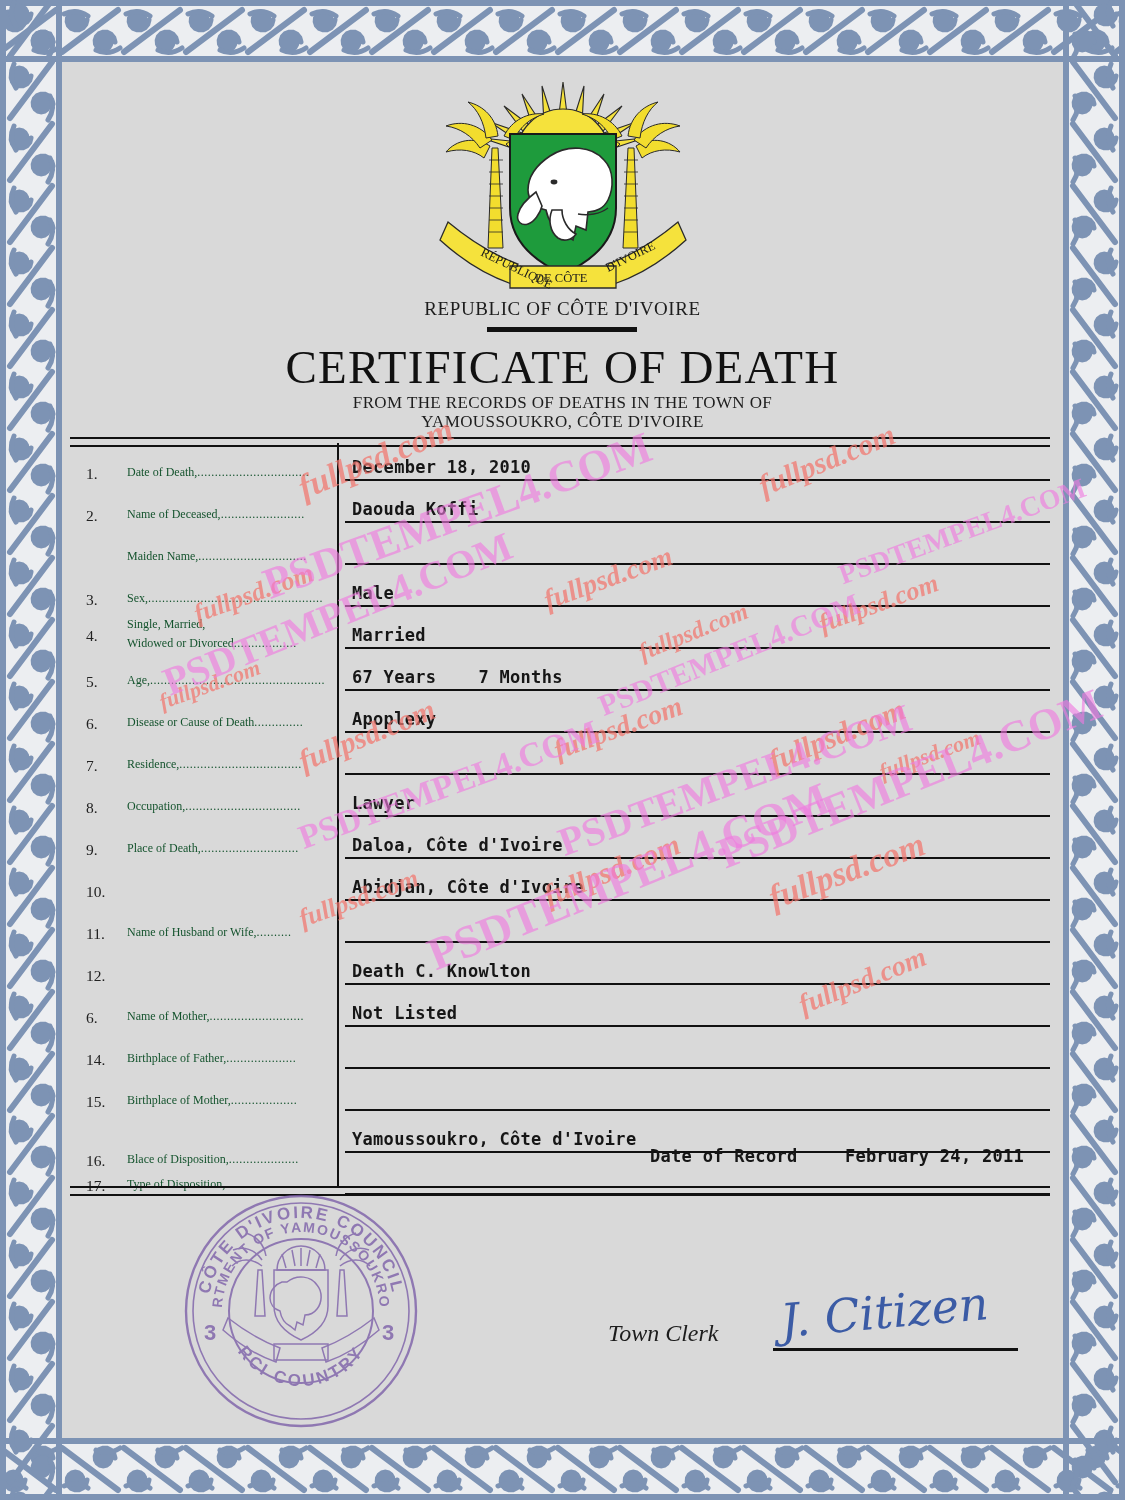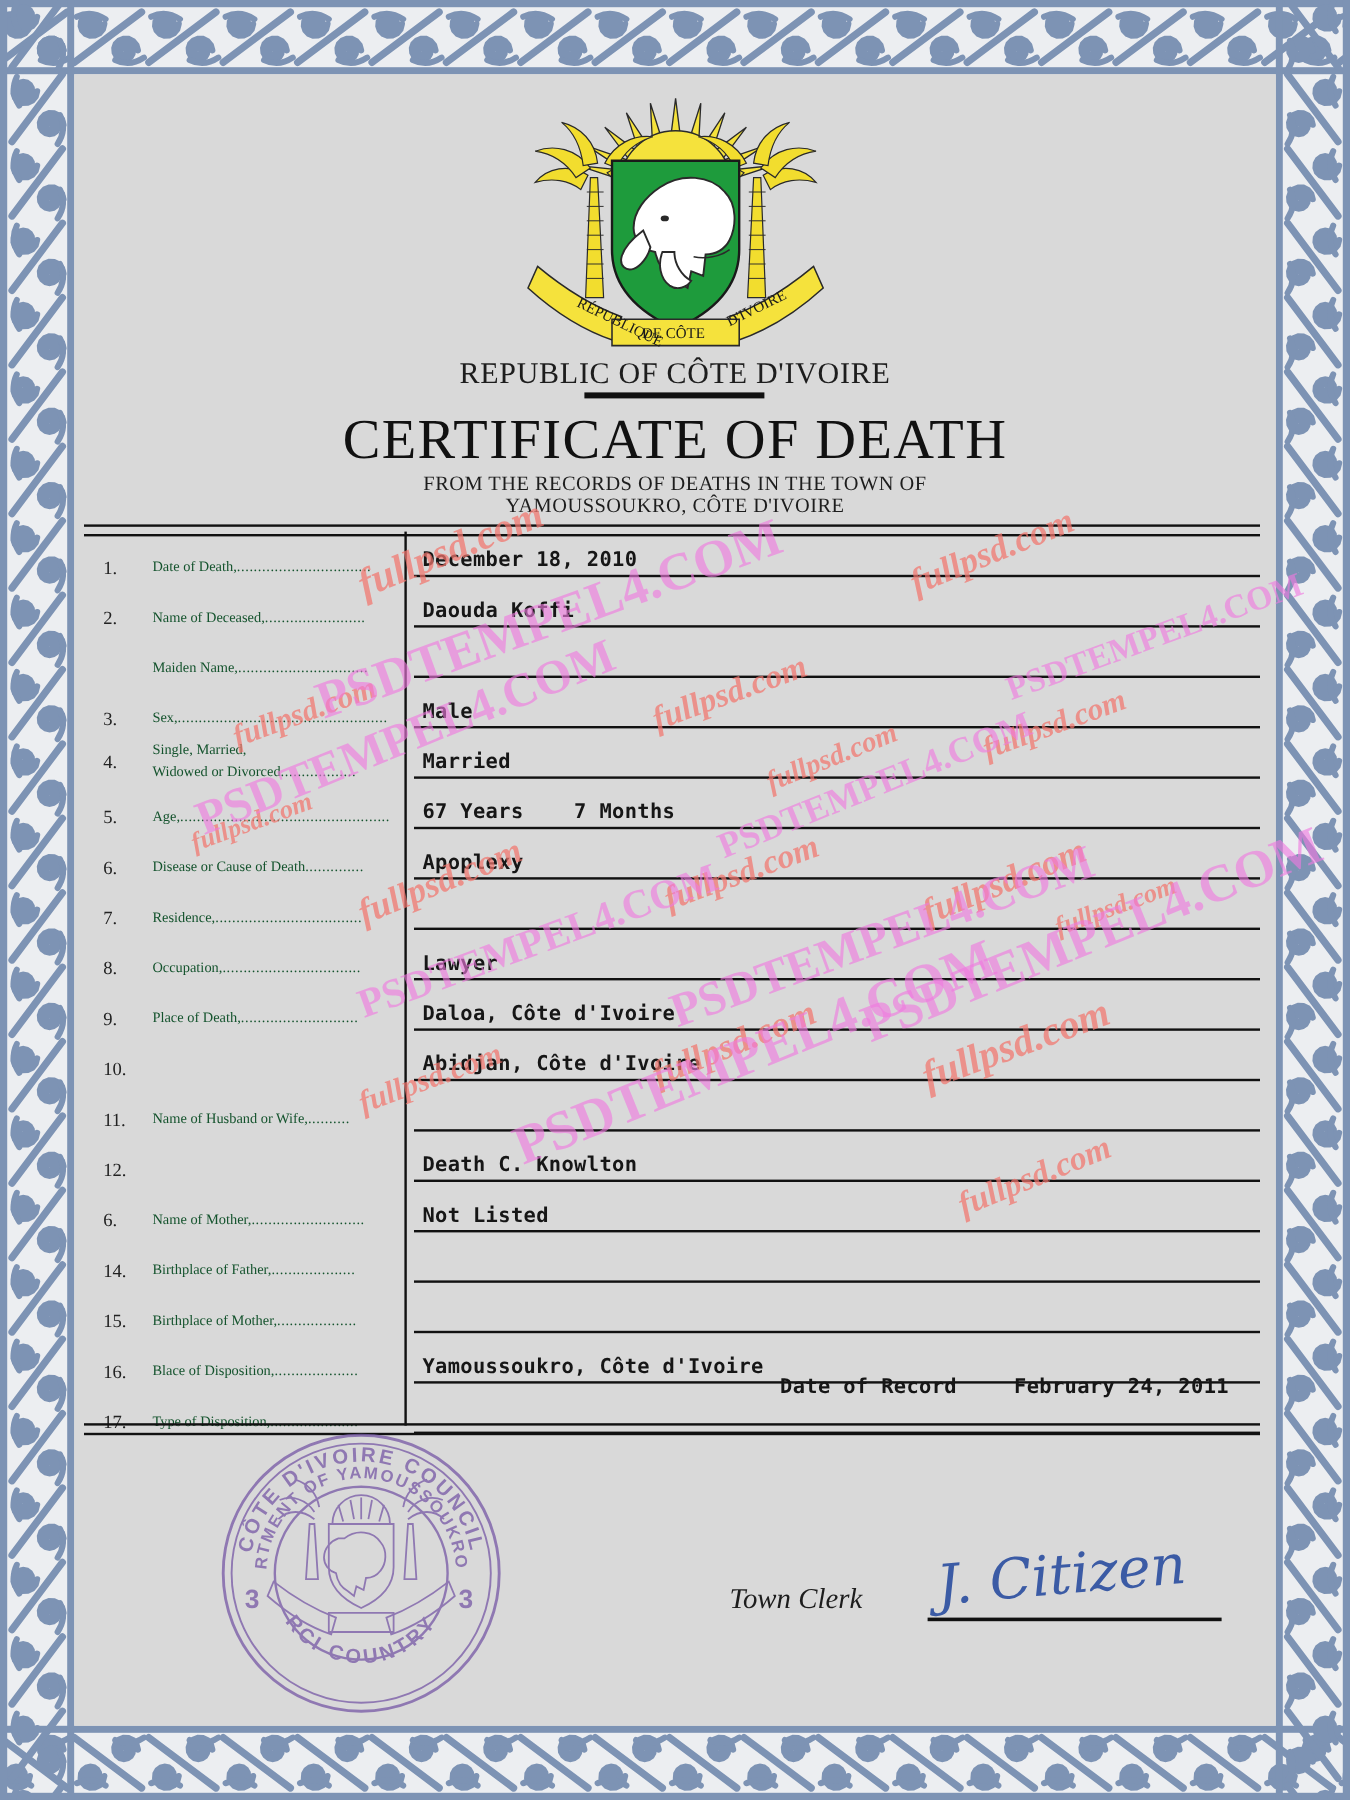--- a/index.html
+++ b/index.html
@@ -19,21 +19,21 @@
   .bs-right{right:0;top:0;width:62px;height:1500px;}
   .scroll-svg{position:absolute;display:block;}
   .inner-field{position:absolute;left:62px;top:62px;right:62px;bottom:62px;background:#d9d9d9;}
 
   
   .page{position:absolute;left:0;top:0;width:1125px;height:1500px;}
 
   .crest{position:absolute;left:432px;top:74px;width:262px;height:220px;}
 
   .country{position:absolute;left:0;right:0;top:298px;text-align:center;
-    font-size:25px;letter-spacing:.6px;color:#1d1d1d;}
+    font-size:19px;letter-spacing:.6px;color:#1d1d1d;}
   .hrule{position:absolute;left:487px;top:327px;width:150px;height:5px;background:#111;}
   .maintitle{position:absolute;left:0;right:0;top:340px;text-align:center;
     font-size:47px;letter-spacing:1.2px;color:#111;}
   .sub1{position:absolute;left:0;right:0;top:393px;text-align:center;font-size:17px;letter-spacing:.4px;color:#1d1d1d;}
   .sub2{position:absolute;left:0;right:0;top:412px;text-align:center;font-size:17px;letter-spacing:.4px;color:#1d1d1d;}
 
   
   .dbl-top{position:absolute;left:70px;top:437px;width:980px;height:6px;
      border-top:2px solid #111;border-bottom:2px solid #111;}
   .dbl-bot{position:absolute;left:70px;top:1186px;width:980px;height:6px;
@@ -694,21 +694,21 @@
       <div class="row" style="top: 600px;">
         <div class="rnum">14.</div>
         <div class="rlab">Birthplace of Father,<span class="lead">....................</span></div>
       </div>
       <div class="vline" style="top: 624px; width: 705px;"></div>
       <div class="row" style="top: 642px;">
         <div class="rnum">15.</div>
         <div class="rlab">Birthplace of Mother,<span class="lead">...................</span></div>
       </div>
       <div class="vline" style="top: 666px; width: 705px;"></div>
-      <div class="row" style="top: 684px;">
+      <div class="row" style="top: 701px;">
         <div class="rnum">16.</div>
         <div class="rlab">Blace of Disposition,<span class="lead">....................</span></div>
       </div>
       <div class="vline" style="top: 708px; width: 705px;"></div>
       <div class="rval" style="top: 686px;">Yamoussoukro, Côte d'Ivoire</div>
       <div class="row" style="top: 726px;">
         <div class="rnum">17.</div>
         <div class="rlab">Type of Disposition,<span class="lead">.....................</span></div>
       </div>
       <div class="vline" style="top: 750px; width: 705px;"></div>

